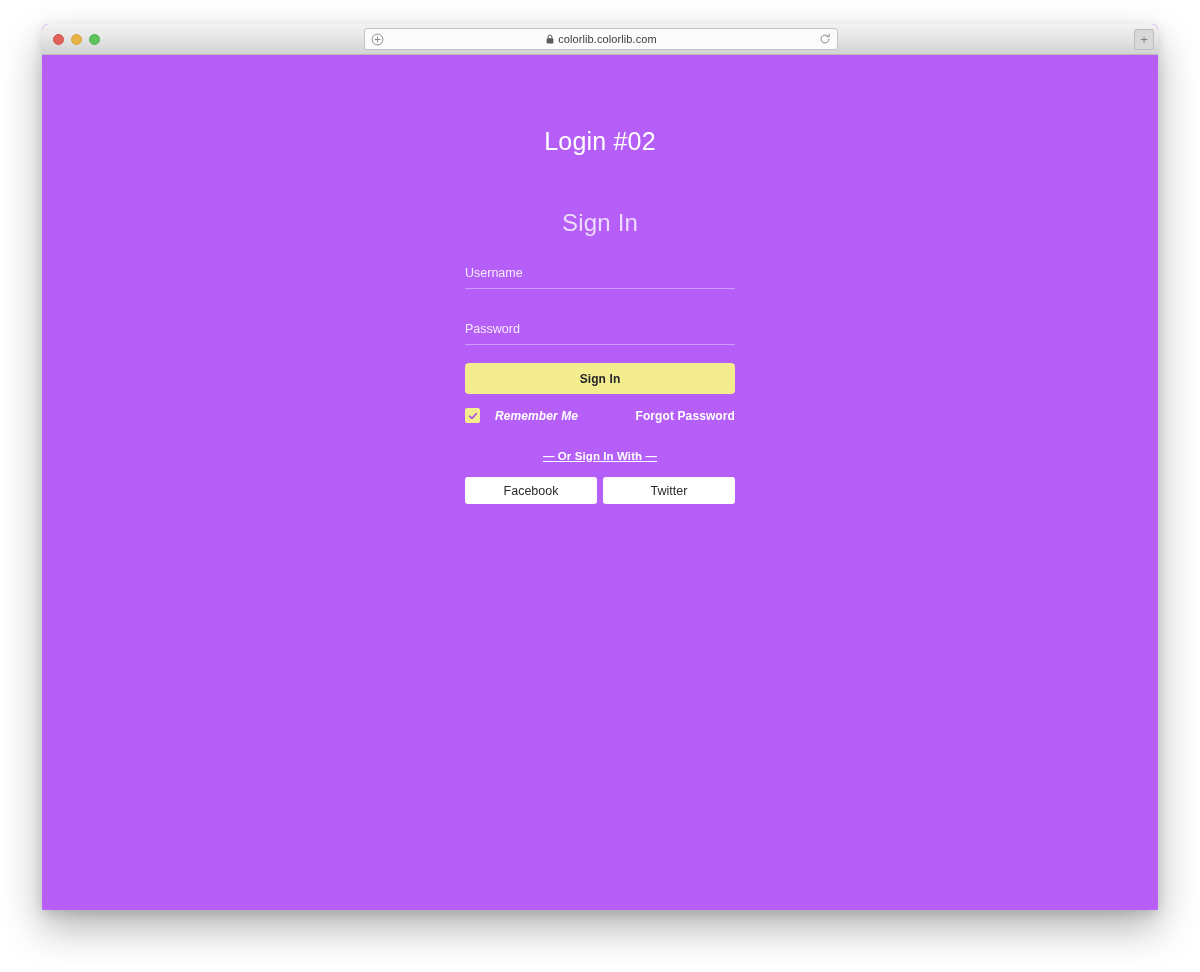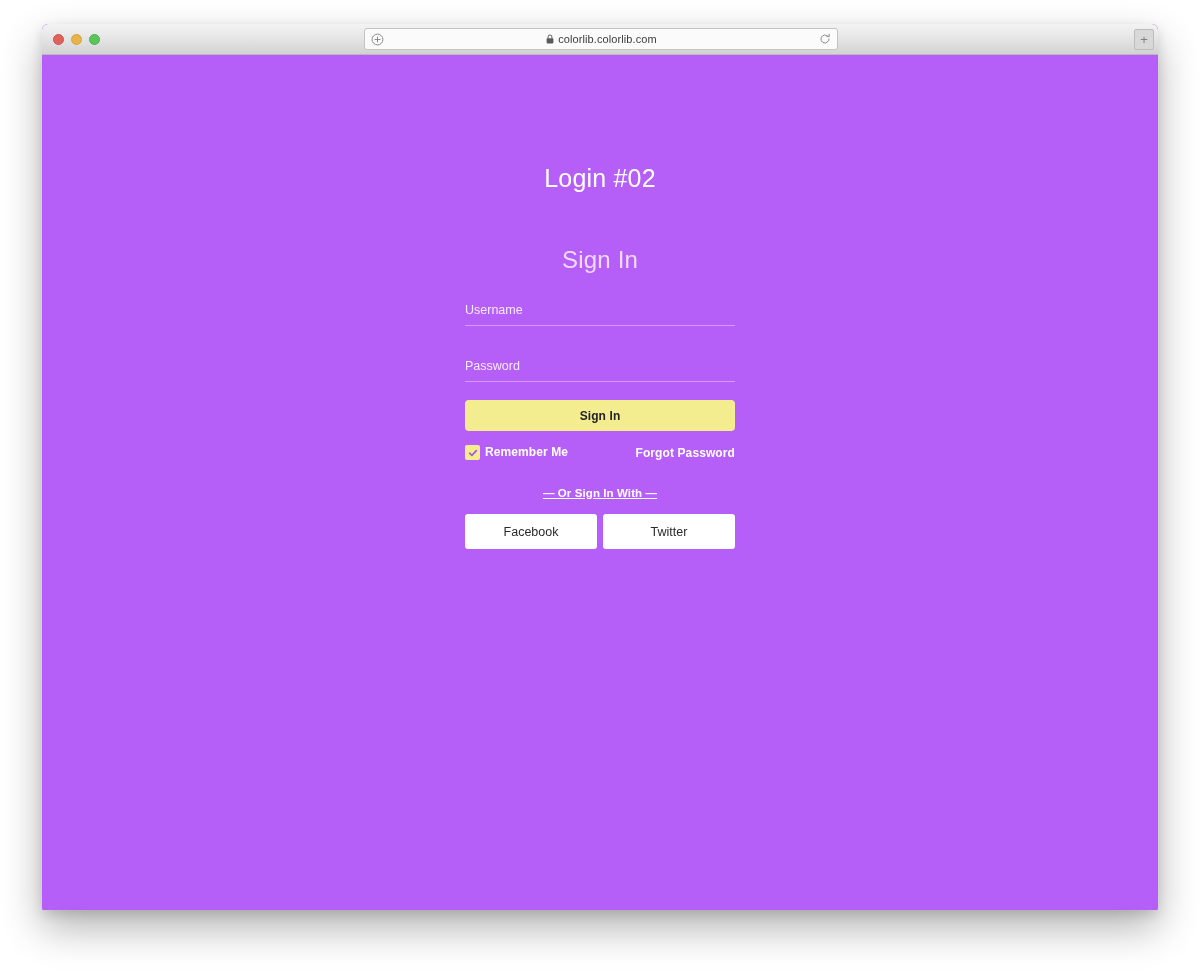--- a/index.html
+++ b/index.html
@@ -128,21 +128,21 @@
   
   .page {
     position: relative;
     width: 100%;
     height: 855px;
     background: #b65ef8;
     overflow: hidden;
   }
 
   .page-title {
-    margin-top: 109px;
+    margin-top: 72px;
     text-align: center;
     color: #ffffff;
     font-size: 25px;
     font-weight: 400;
     letter-spacing: 0.2px;
   }
 
   .form-wrap {
     width: 270px;
     margin: 0 auto;
@@ -198,22 +198,23 @@
 
   .options-row {
     margin-top: 14px;
     display: flex;
     align-items: center;
     justify-content: space-between;
   }
 
   .remember-group {
     display: flex;
-    align-items: flex-start;
-    gap: 5px;
+    align-items: center;
+    gap: 15px;
+    font-style: italic;
   }
 
   .checkbox {
     width: 15px;
     height: 15px;
     flex: 0 0 15px;
     background: #f4ed90;
     border-radius: 2px;
     display: flex;
     align-items: center;
@@ -251,21 +252,21 @@
 
   .social-row {
     margin-top: 15px;
     display: flex;
     justify-content: space-between;
     gap: 6px;
   }
 
   .social-button {
     flex: 1 1 0;
-    height: 35px;
+    height: 27px;
     background: #ffffff;
     border: none;
     border-radius: 3px;
     color: #2a2a2a;
     font-family: "Liberation Sans", sans-serif;
     font-size: 12.5px;
     font-weight: 400;
     cursor: pointer;
   }
 </style>

